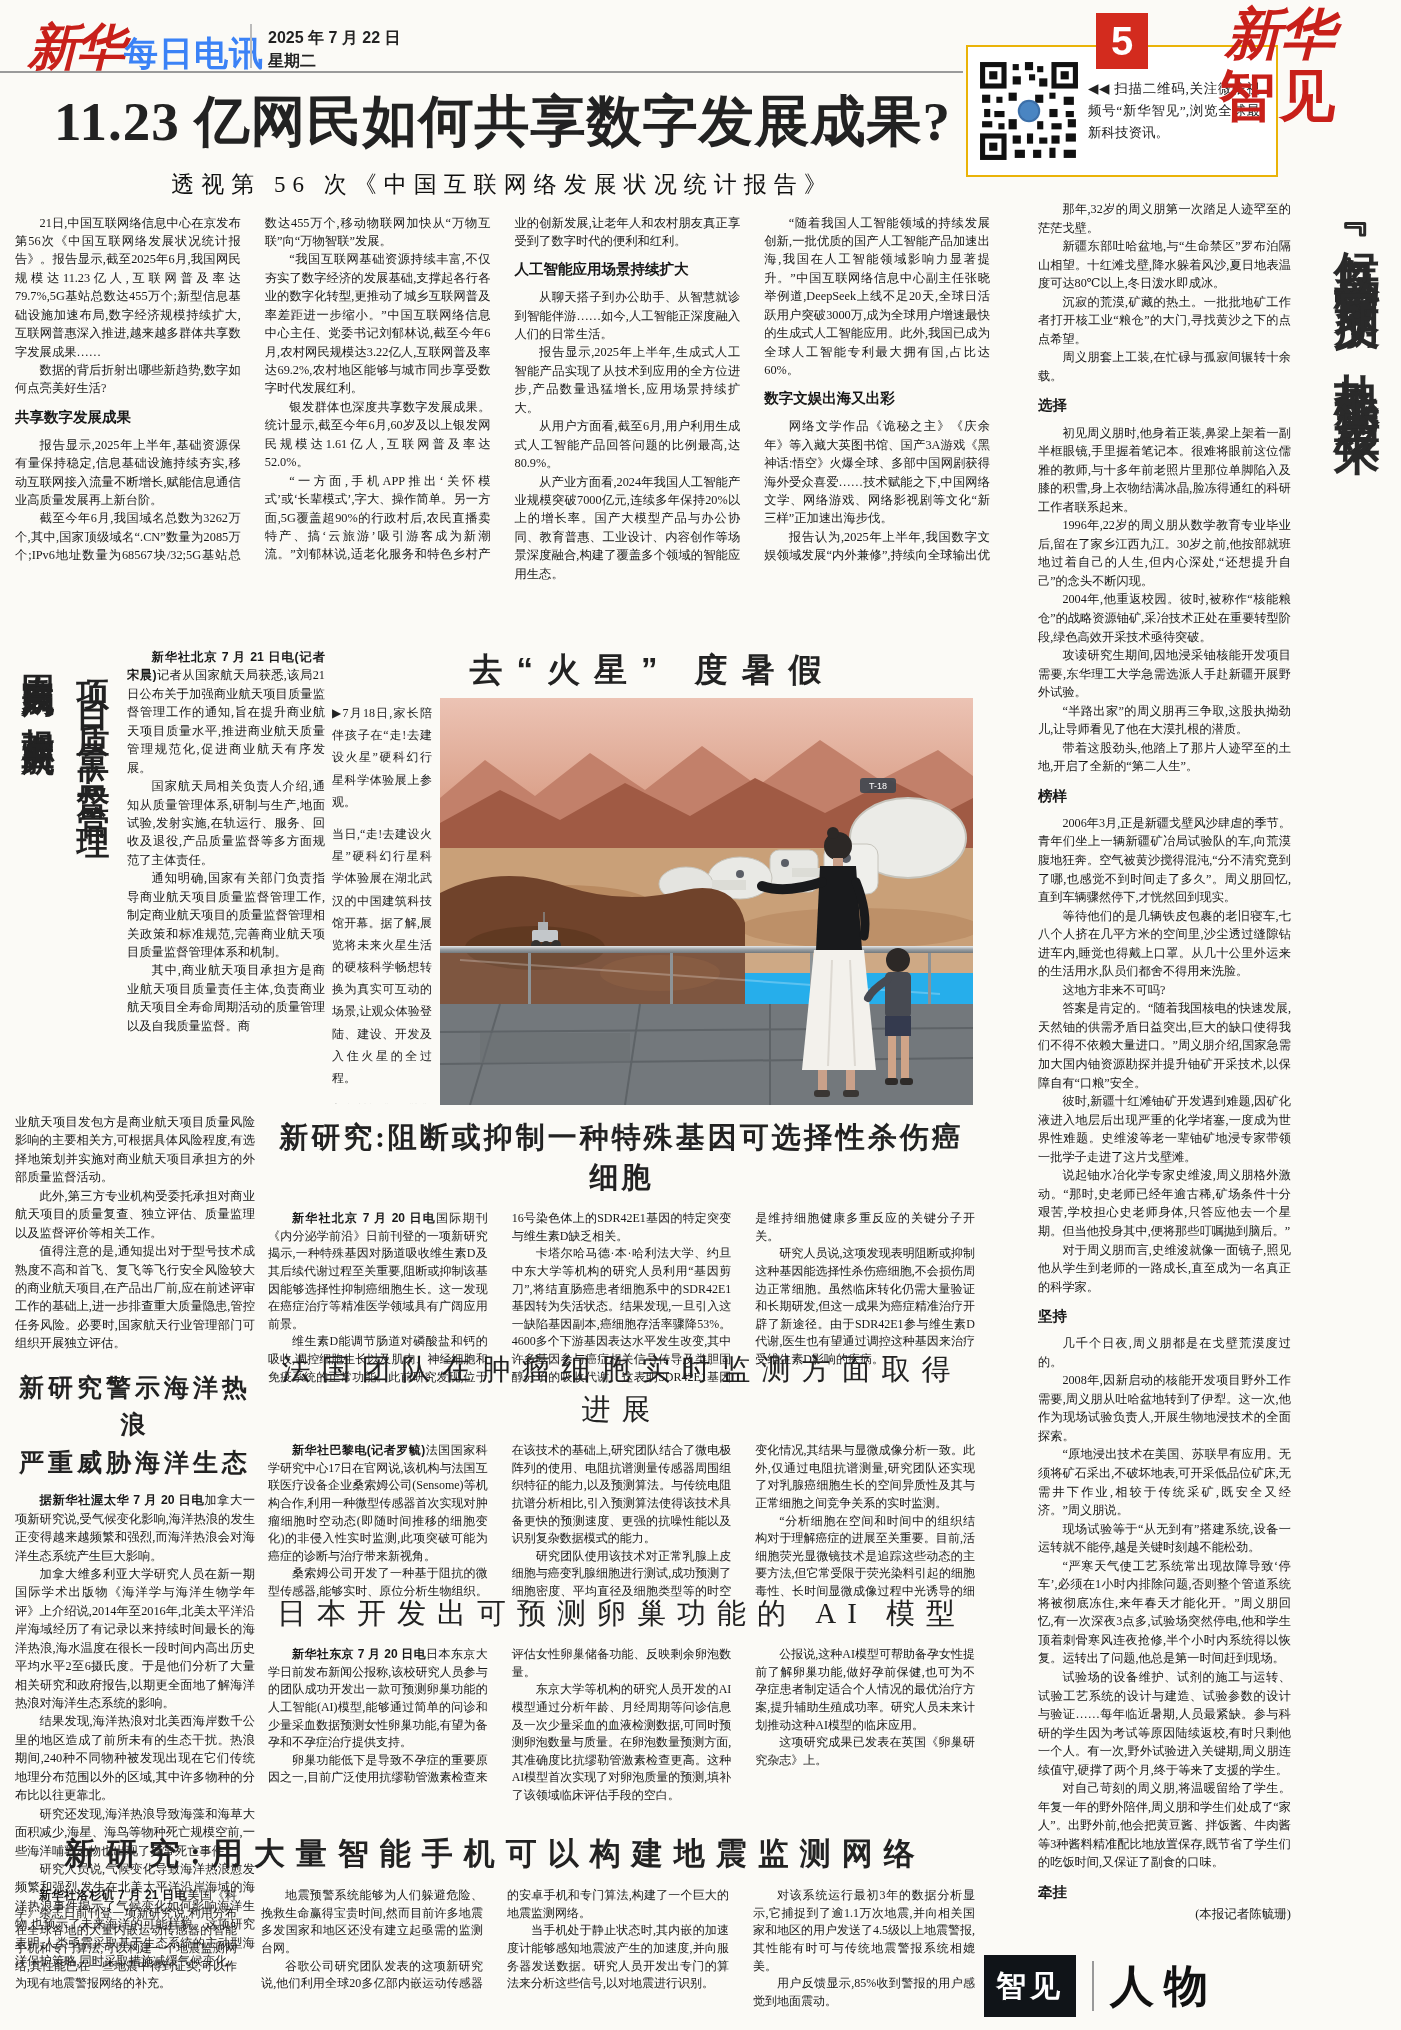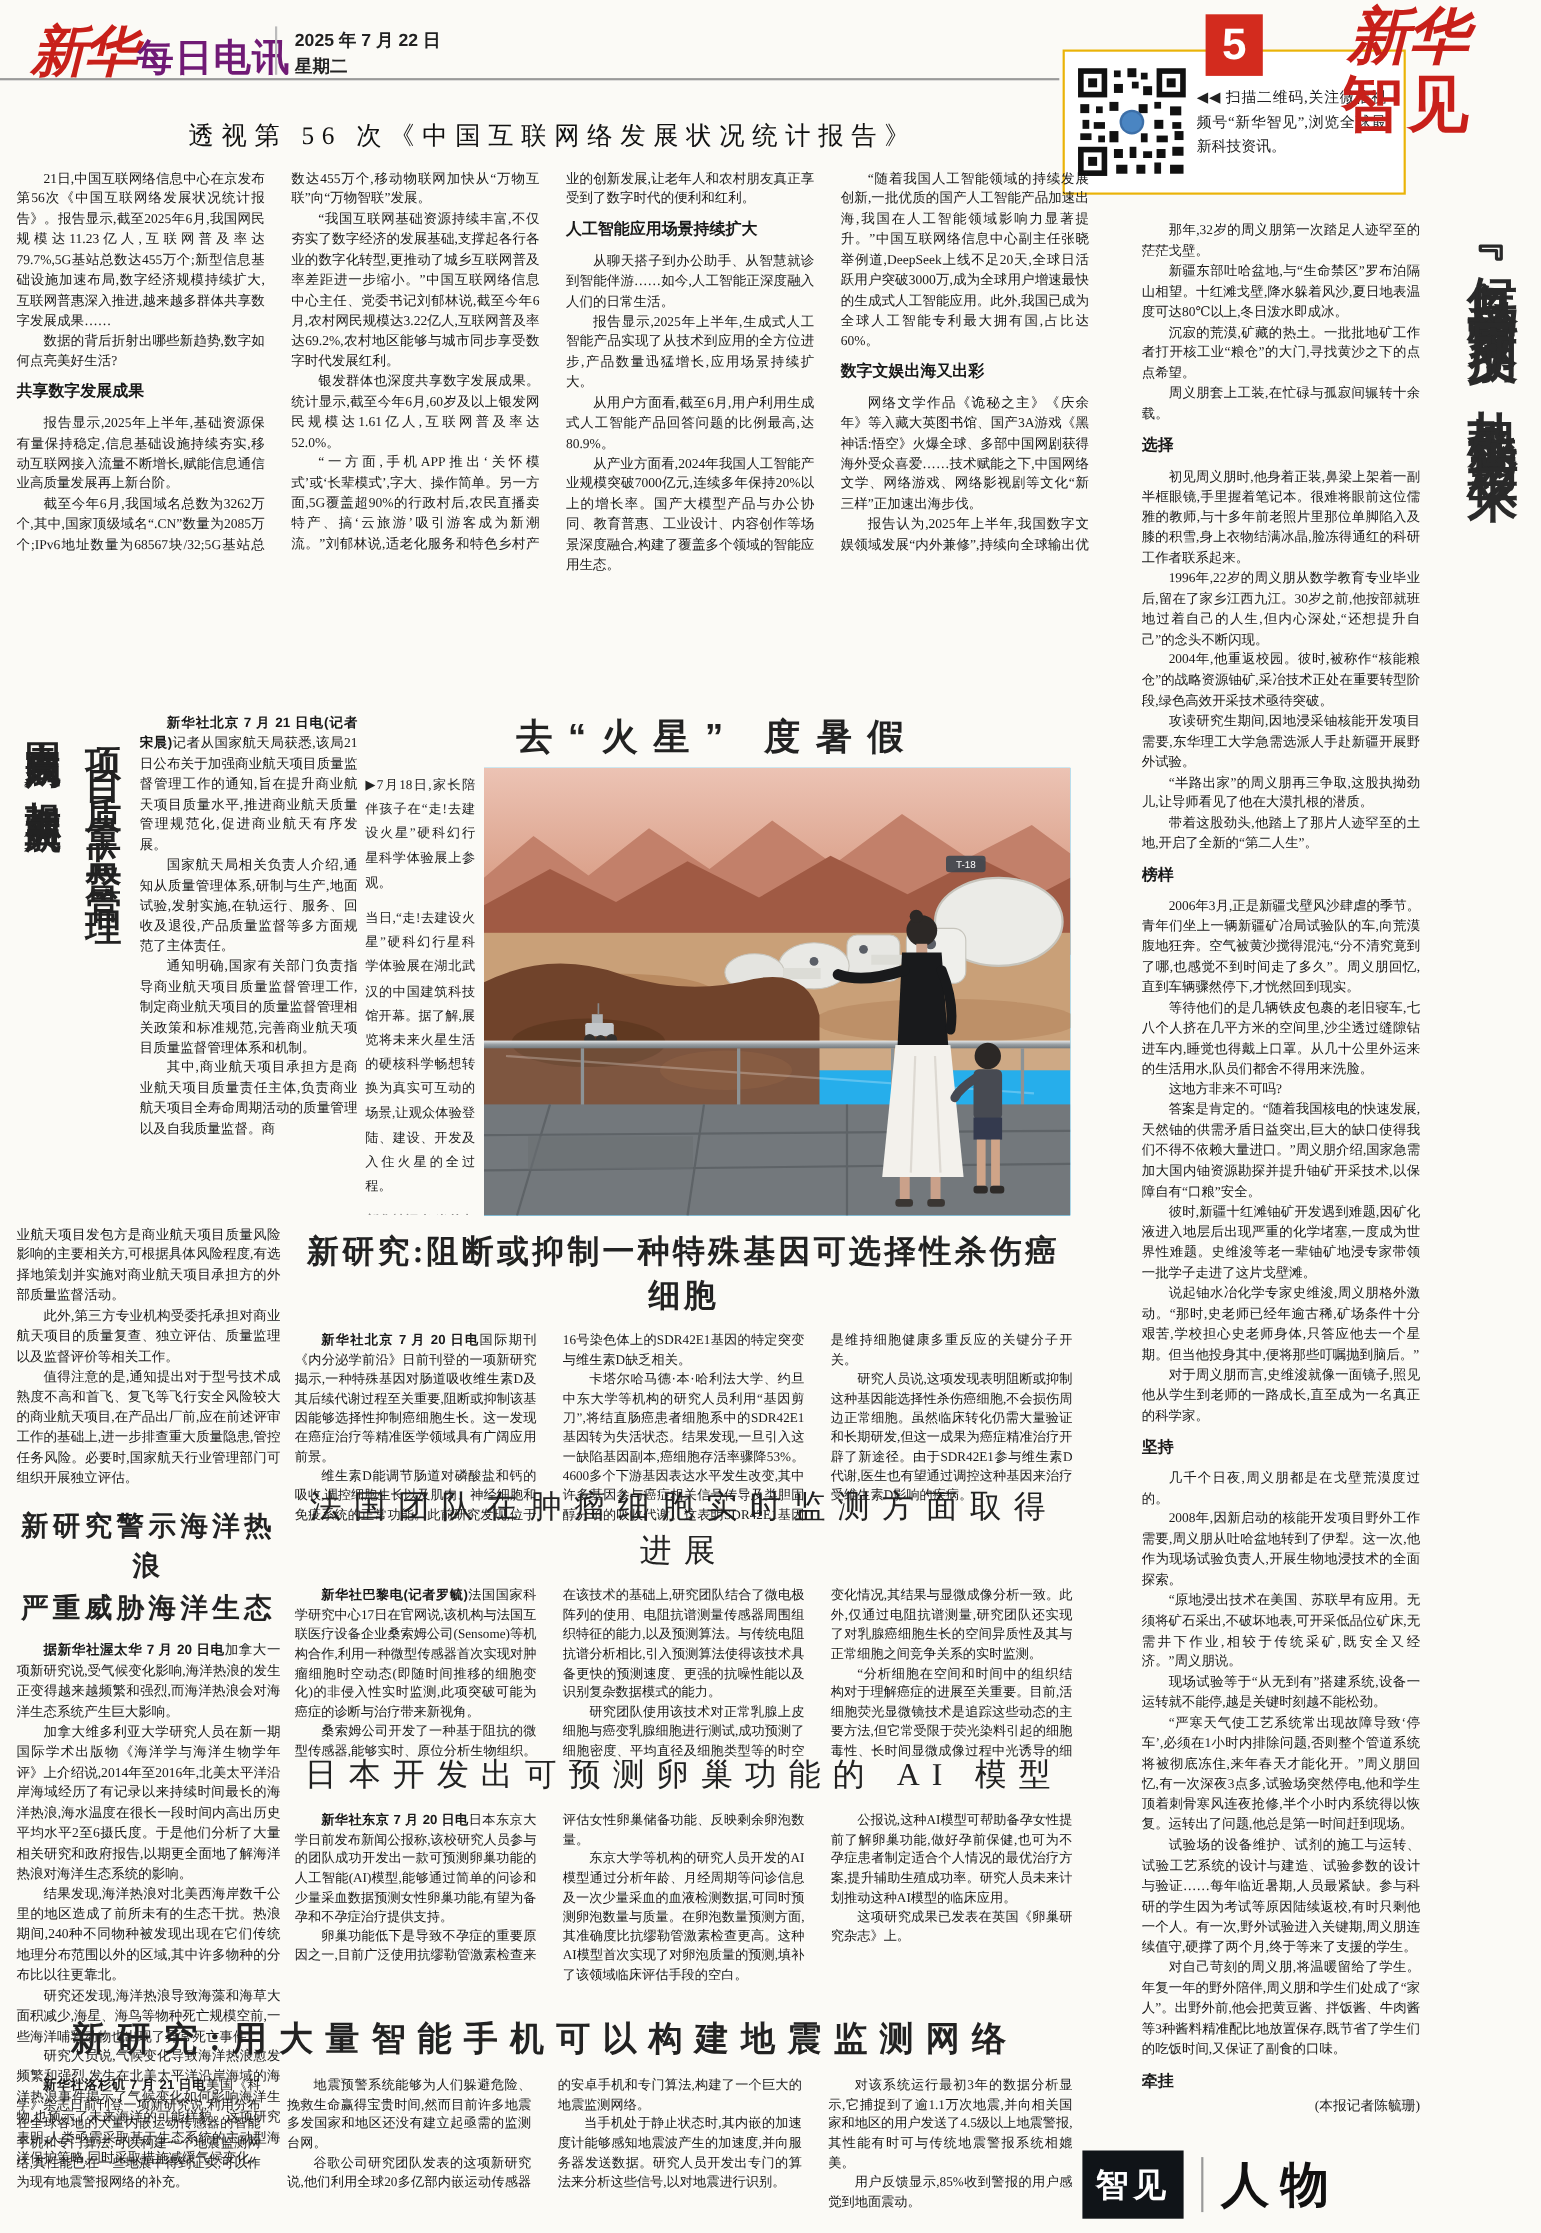--- a/index.html
+++ b/index.html
@@ -6,21 +6,21 @@
   body{
     width:1401px;height:2030px;position:relative;overflow:hidden;
     background:#fbfaf6;color:#1c1c1c;
     font-family:"Liberation Serif","DejaVu Serif",serif;
   }
   .abs{position:absolute;}
   
   .m-rule{left:0;top:71px;width:963px;height:2px;background:#9a9a9a;}
   .logo{left:28px;top:22px;display:flex;align-items:flex-end;gap:2px;}
   .logo-xh{color:#c8201a;font-size:50px;font-weight:900;font-style:italic;line-height:1;letter-spacing:-3px;font-family:"Liberation Serif",serif;}
-  .logo-rest{color:#701a75;font-size:34px;font-weight:900;line-height:1.05;letter-spacing:1px;}
+  .logo-rest{color:#3b82f6;font-size:34px;font-weight:900;line-height:1.05;letter-spacing:1px;}
   .logo-div{left:250px;top:24px;width:2px;height:44px;background:#bbb;}
   .date-block{left:268px;top:26px;font-family:"Liberation Sans",sans-serif;font-weight:bold;font-size:16px;line-height:1.45;color:#222;}
   .qr-box{left:966px;top:45px;width:308px;height:128px;border:2px solid #eab308;background:#fff;display:flex;align-items:center;}
   .qr-svg{width:102px;height:102px;margin-left:10px;flex:0 0 auto;}
   .qr-note{width:172px;margin-left:8px;font-size:13.5px;line-height:1.65;color:#222;text-align:justify;}
   .page-num{left:1096px;top:13px;width:52px;height:56px;background:#d32b1e;color:#fff;
     font-family:"Liberation Sans",sans-serif;font-size:40px;font-weight:bold;
     display:flex;align-items:center;justify-content:center;}
   .brand{left:1168px;top:6px;width:222px;text-align:center;color:#c8201a;line-height:1;}
   .brand-xh{font-size:56px;font-weight:900;font-style:italic;letter-spacing:-2px;}
@@ -148,20 +148,21 @@
   </svg>
   <div class="qr-note">◀◀ 扫描二维码,关注微信视频号“新华智见”,浏览全球最新科技资讯。</div>
 </div>
 <div class="abs page-num">5</div>
 <div class="abs brand">
   <div class="brand-xh">新华</div>
   <div class="brand-zj">智见</div>
 </div>
 
 <div class="abs main-art">
+  <h1 class="main-h1">11.23 亿网民如何共享数字发展成果?</h1>
   <div class="main-sub">透视第 56 次《中国互联网络发展状况统计报告》</div>
   <div class="main-body body-text">
       <p class="li-p">21日,中国互联网络信息中心在京发布第56次《中国互联网络发展状况统计报告》。报告显示,截至2025年6月,我国网民规模达11.23亿人,互联网普及率达79.7%,5G基站总数达455万个;新型信息基础设施加速布局,数字经济规模持续扩大,互联网普惠深入推进,越来越多群体共享数字发展成果……</p>
       <p class="li-p">数据的背后折射出哪些新趋势,数字如何点亮美好生活?</p>
       <h4 class="li-h">共享数字发展成果</h4>
       <p class="li-p">报告显示,2025年上半年,基础资源保有量保持稳定,信息基础设施持续夯实,移动互联网接入流量不断增长,赋能信息通信业高质量发展再上新台阶。</p>
       <p class="li-p">截至今年6月,我国域名总数为3262万个,其中,国家顶级域名“.CN”数量为2085万个;IPv6地址数量为68567块/32;5G基站总数达455万个,移动物联网加快从“万物互联”向“万物智联”发展。</p>
       <p class="li-p">“我国互联网基础资源持续丰富,不仅夯实了数字经济的发展基础,支撑起各行各业的数字化转型,更推动了城乡互联网普及率差距进一步缩小。”中国互联网络信息中心主任、党委书记刘郁林说,截至今年6月,农村网民规模达3.22亿人,互联网普及率达69.2%,农村地区能够与城市同步享受数字时代发展红利。</p>
       <p class="li-p">银发群体也深度共享数字发展成果。统计显示,截至今年6月,60岁及以上银发网民规模达1.61亿人,互联网普及率达52.0%。</p>
       <p class="li-p">“一方面,手机APP推出‘关怀模式’或‘长辈模式’,字大、操作简单。另一方面,5G覆盖超90%的行政村后,农民直播卖特产、搞‘云旅游’吸引游客成为新潮流。”刘郁林说,适老化服务和特色乡村产业的创新发展,让老年人和农村朋友真正享受到了数字时代的便利和红利。</p>

